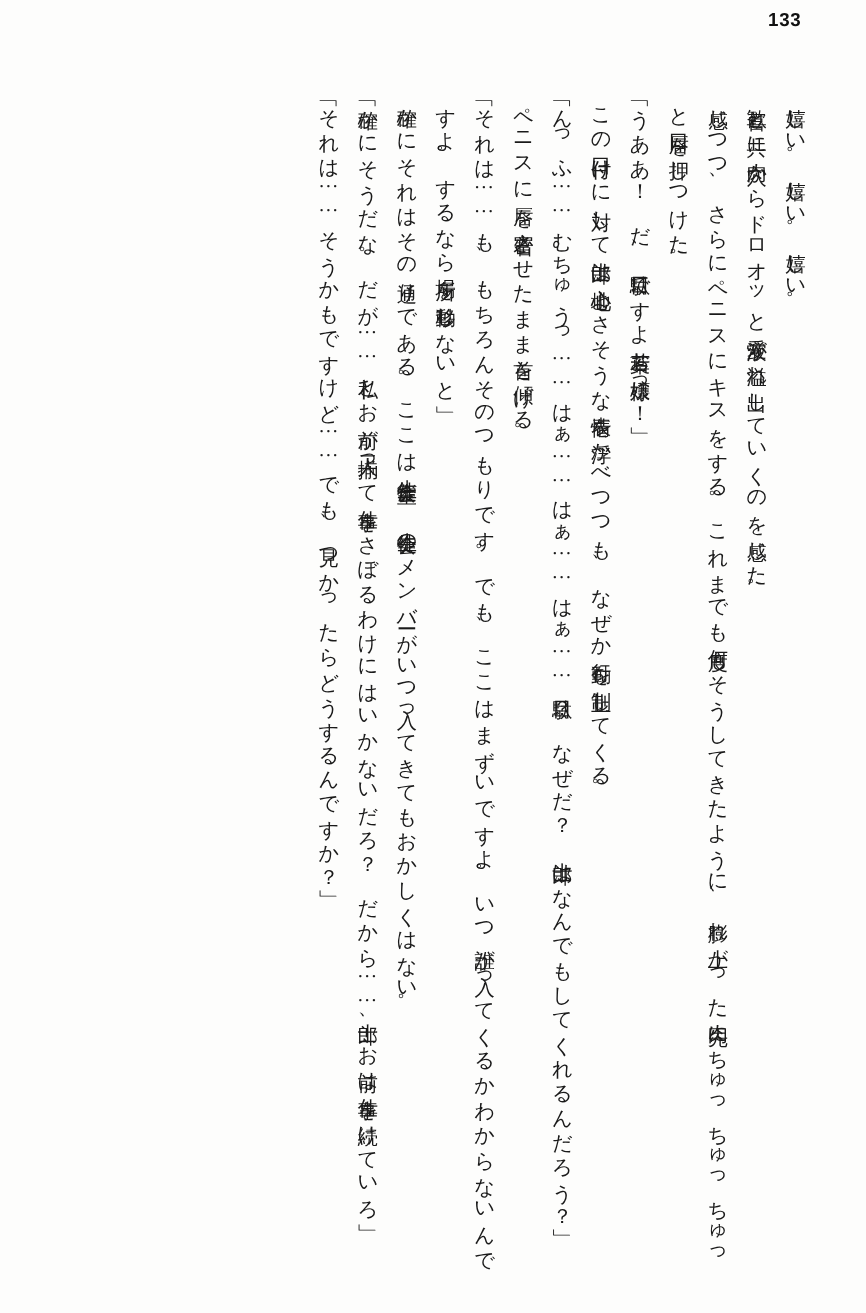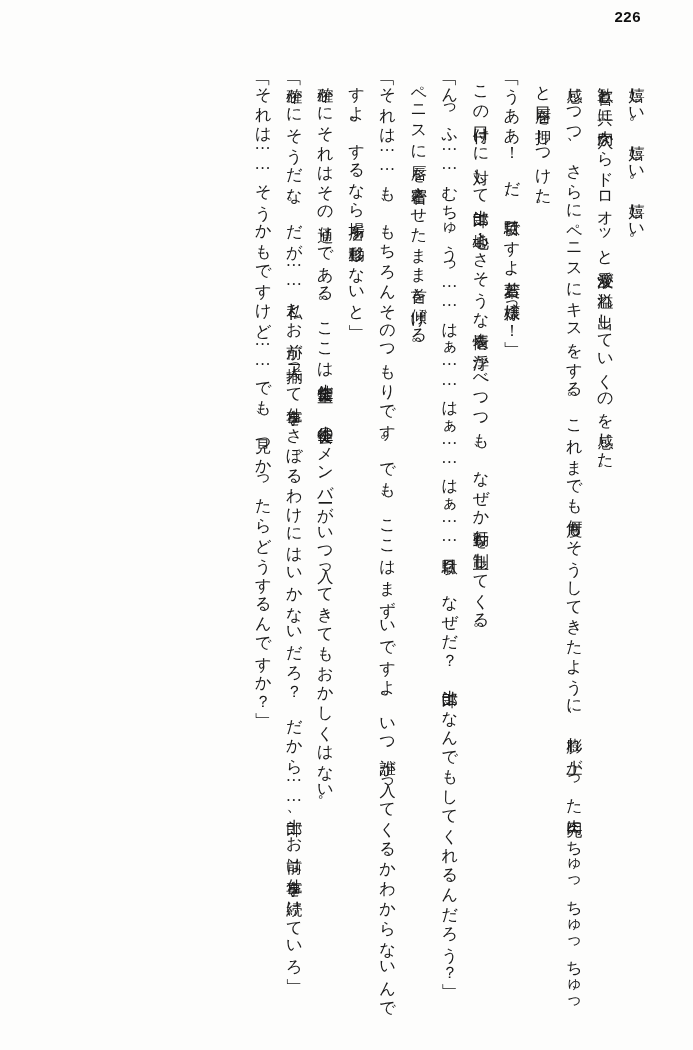--- a/index.html
+++ b/index.html
@@ -58,21 +58,21 @@
   
   #text-block .para {
     display: block;
   }
 </style>
 </head>
 <body>
 
 <div id="page">
 
-  <div id="page-number">226</div>
+  <div id="page-number">133</div>
 
   <div id="text-block">
     <p class="para indent">嬉しい。嬉しい。嬉しい。</p>
     <p class="para indent">歓喜と共に肉穴からドロオッと愛液が溢れ出していくのを感じた。</p>
     <p class="para indent">感じつつ、さらにペニスにキスをする。これまでも何度もそうしてきたように、膨れ上がった肉先にちゅっちゅっちゅっと口唇を押しつけた。</p>
     <p class="para indent">「うああ！　だ、駄目ですよ若葉お嬢様っ！」</p>
     <p class="para indent">この口付けに対して士郎は心地よさそうな表情を浮かべつつも、なぜか行動を制止してくる。</p>
     <p class="para indent">「んっふ……むちゅうっ……はぁ……はぁ……はぁ……駄目？　なぜだ？　士郎はなんでもしてくれるんだろう？」</p>
     <p class="para indent">ペニスに唇を密着させたまま首を傾げる。</p>
     <p class="para indent">「それは……も、もちろんそのつもりです。でも、ここはまずいですよ。いつ誰が入ってくるかわからないんですよ。するなら場所を移動しないと」</p>

